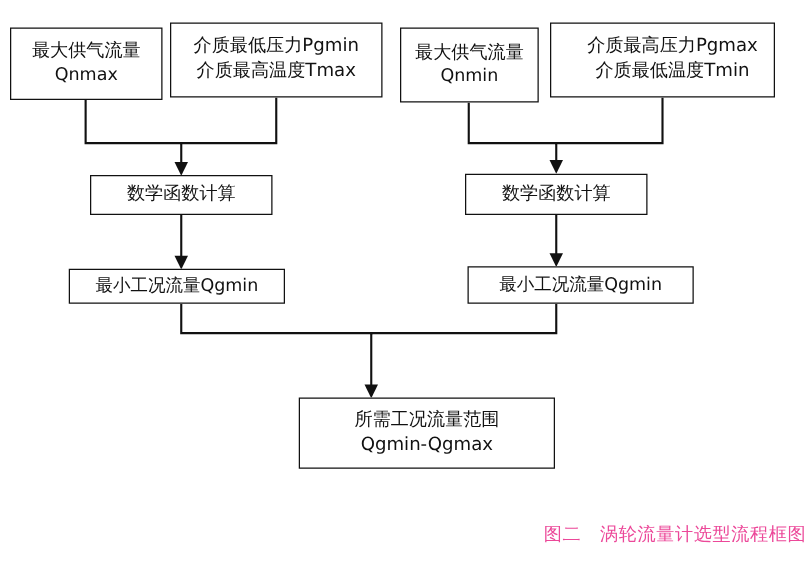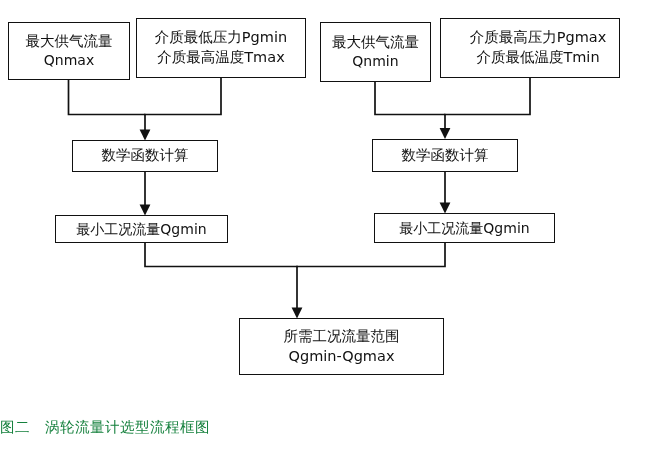--- a/index.html
+++ b/index.html
@@ -38,23 +38,23 @@
     display: block;
     white-space: nowrap;
   }
   .t15 { font-size: 14.5px; }
   .t14 { font-size: 14px; }
   .caption {
     position: absolute;
     left: 0;
     top: 418px;
     width: 645px;
-    text-align: left;
+    text-align: right;
     font-size: 14.5px;
-    color: #15803d;
+    color: #ec4899;
     letter-spacing: 0.5px;
   }
   .connectors {
     position: absolute;
     left: 0;
     top: 0;
     width: 645px;
     height: 460px;
     pointer-events: none;
   }

